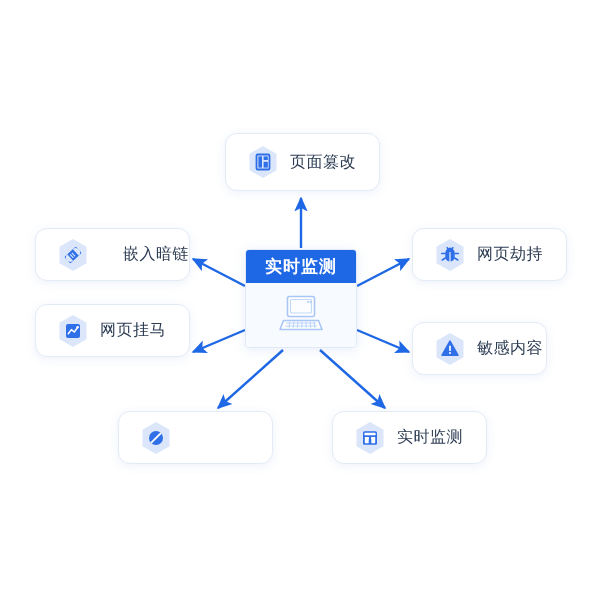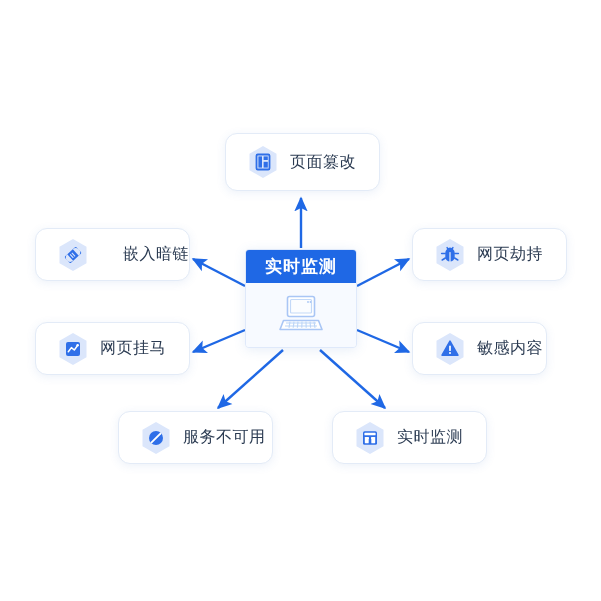--- a/index.html
+++ b/index.html
@@ -184,21 +184,21 @@
           <line x1="22.8" y1="22" x2="19.6" y2="20"></line>
         </g>
         <path d="M10.3 14.8 a4.7 4.7 0 0 1 9.4 0 v4.1 a4.7 4.7 0 0 1 -9.4 0 Z" fill="#2f6fe8"></path>
         <line x1="15" y1="11.6" x2="15" y2="24.2" stroke="#dbe6fb" stroke-width="1.3"></line>
         <circle cx="15" cy="11.9" r="2.3" fill="#2f6fe8"></circle>
       </svg>
     </span>
     <span class="node-label">网页劫持</span>
   </div>
 
-  <div class="node-card" style="left:35px; top:322px; width:155px; height:53px;">
+  <div class="node-card" style="left:35px; top:304px; width:155px; height:53px;">
     <span class="node-icon">
       <svg width="30" height="34" viewBox="0 0 30 34">
         <path d="M15 1 L28.5 8.8 L28.5 25.2 L15 33 L1.5 25.2 L1.5 8.8 Z" fill="#dbe6fb"></path>
         <rect x="8" y="10" width="14" height="14" rx="2" fill="#2f6fe8"></rect>
         <polyline points="10.3,19.8 13.4,15.6 16.3,18 19.8,13.1" fill="none" stroke="#ffffff" stroke-width="1.5" stroke-linecap="round" stroke-linejoin="round"></polyline>
         <circle cx="19.6" cy="13.3" r="1.2" fill="#ffffff"></circle>
       </svg>
     </span>
     <span class="node-label">网页挂马</span>
   </div>
@@ -216,21 +216,20 @@
   </div>
 
   <div class="node-card" style="left:118px; top:411px; width:155px; height:53px;">
     <span class="node-icon">
       <svg width="30" height="34" viewBox="0 0 30 34">
         <path d="M15 1 L28.5 8.8 L28.5 25.2 L15 33 L1.5 25.2 L1.5 8.8 Z" fill="#dbe6fb"></path>
         <circle cx="15" cy="17" r="7" fill="#2f6fe8"></circle>
         <line x1="10.6" y1="21.4" x2="19.4" y2="12.6" stroke="#ffffff" stroke-width="1.9" stroke-linecap="round"></line>
       </svg>
     </span>
-    <span class="node-label">服务不可用</span>
   </div>
 
   <div class="node-card" style="left:332px; top:411px; width:155px; height:53px;">
     <span class="node-icon">
       <svg width="30" height="34" viewBox="0 0 30 34">
         <path d="M15 1 L28.5 8.8 L28.5 25.2 L15 33 L1.5 25.2 L1.5 8.8 Z" fill="#dbe6fb"></path>
         <rect x="8" y="10.2" width="14" height="13.6" rx="1.6" fill="#2f6fe8"></rect>
         <rect x="9.4" y="11.8" width="11.2" height="2.5" rx="0.6" fill="#ffffff"></rect>
         <rect x="9.8" y="16" width="4.2" height="6.2" rx="0.6" fill="#ffffff"></rect>
         <rect x="16" y="16" width="4.2" height="6.2" rx="0.6" fill="#ffffff"></rect>

